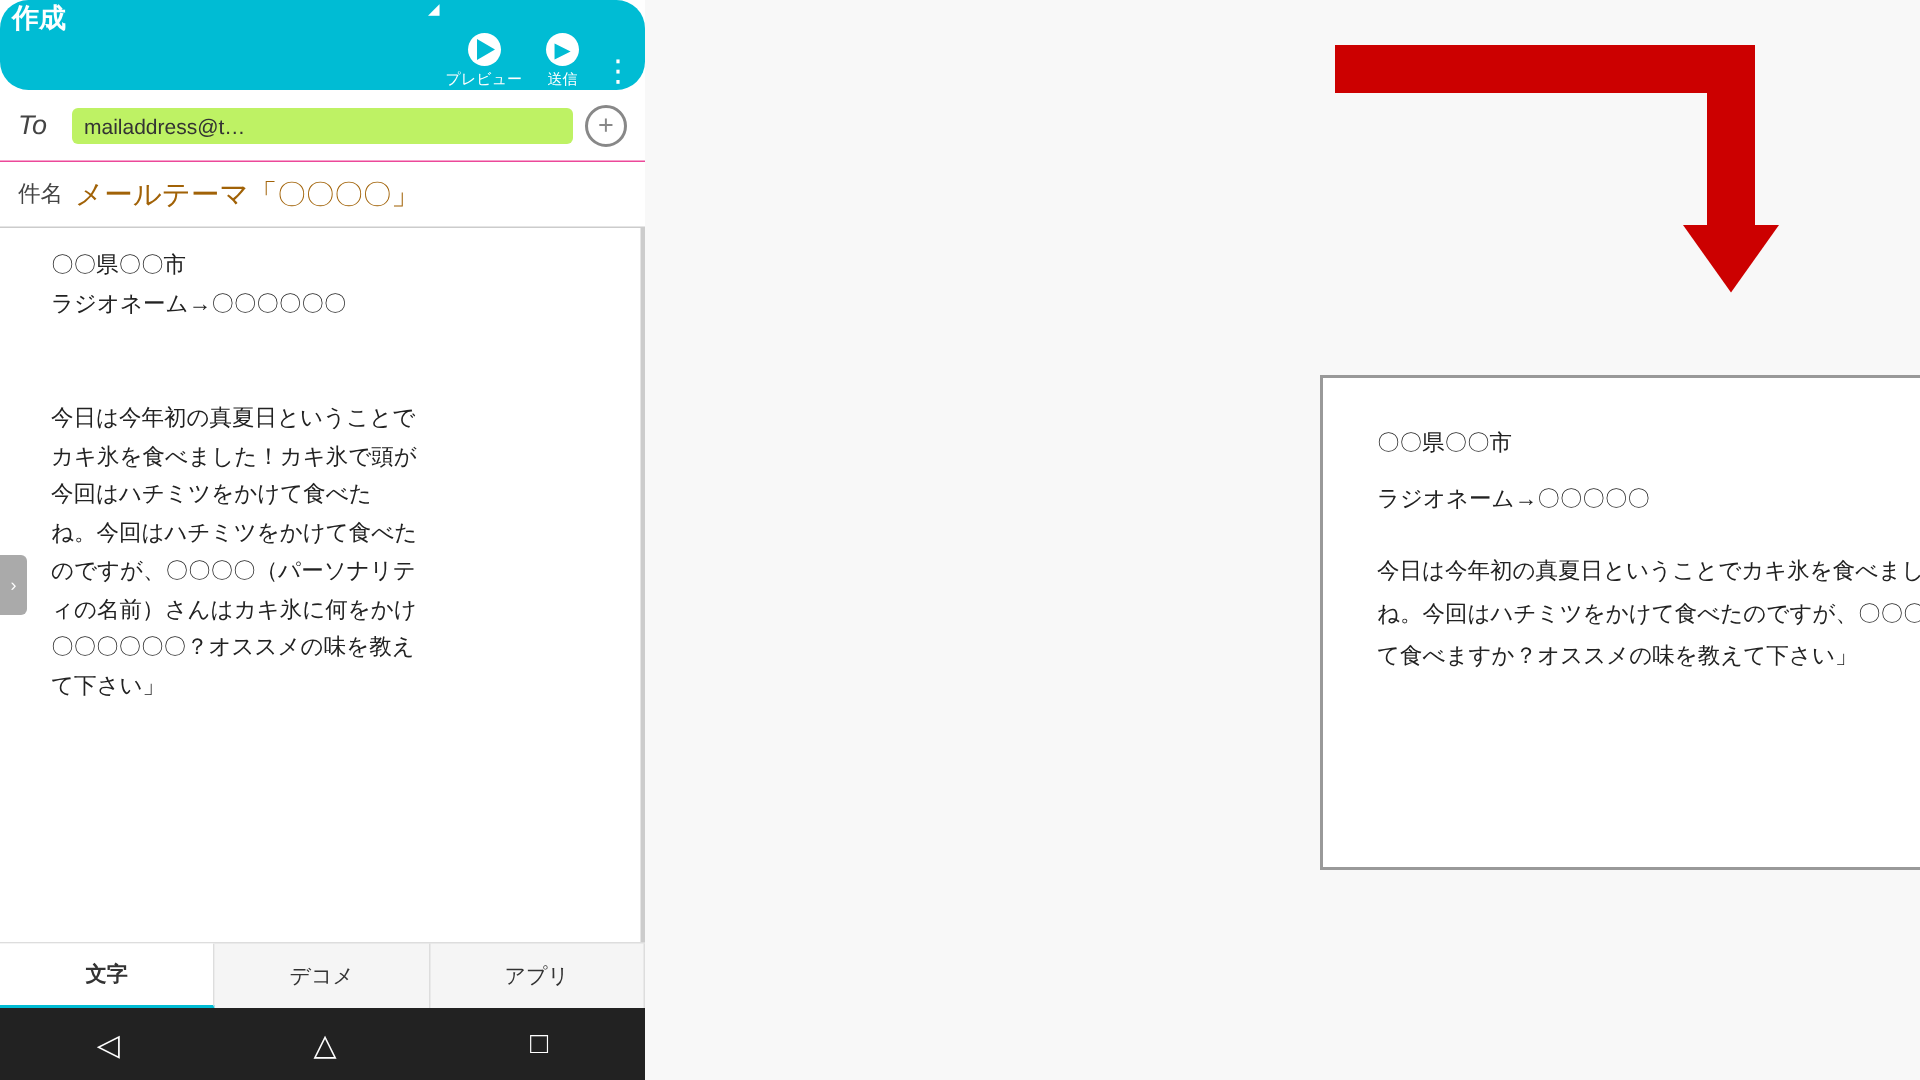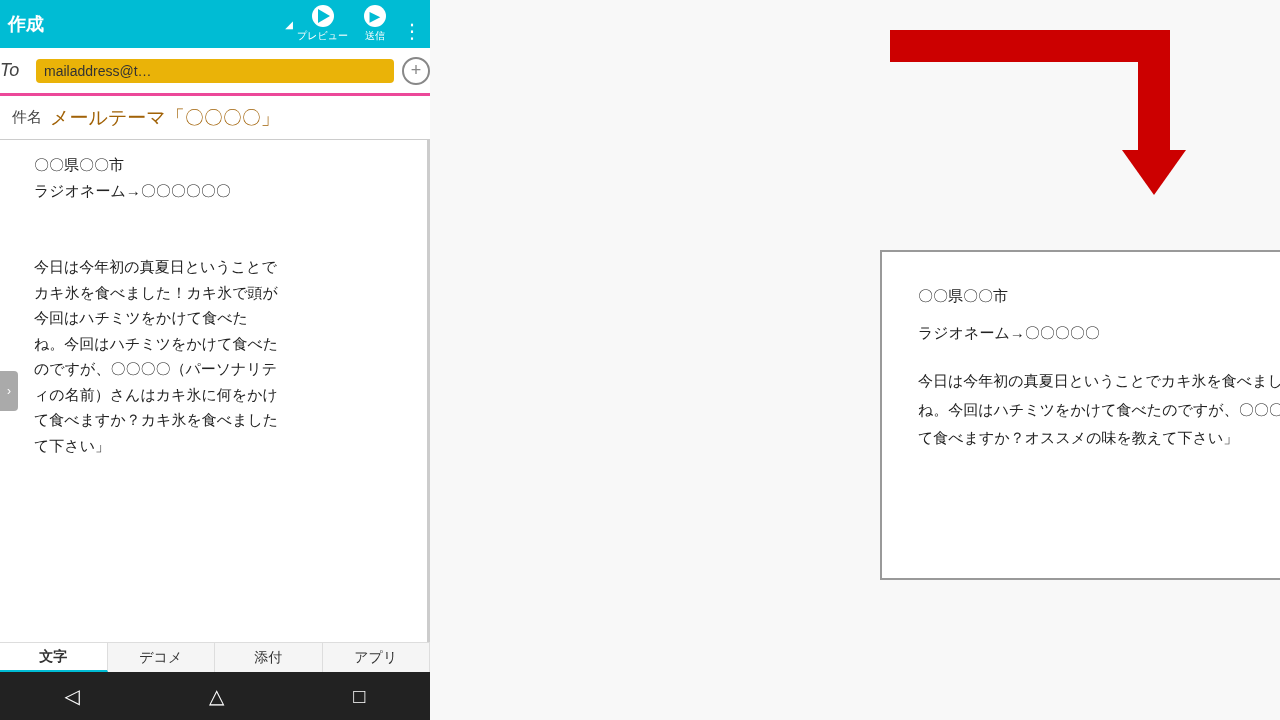--- a/index.html
+++ b/index.html
@@ -20,25 +20,25 @@
       width: 430px;
       height: 720px;
       background: #ffffff;
       display: flex;
       flex-direction: column;
     }
 
     
     .top-bar {
       background: #00bcd4;
-      height: 48px;
-      display: flex;
-      align-items: center;
+      height: 60px;
+      display: flex;
       padding: 0 8px;
       color: #ffffff;
+      border-radius: 19px;
     }
     .top-bar-title {
       font-size: 18px;
       font-weight: bold;
       flex: 1;
     }
     .top-bar-actions {
       display: flex;
       gap: 16px;
       align-items: flex-end;
@@ -77,32 +77,32 @@
     }
     .signal-icon {
       font-size: 10px;
       margin-right: 4px;
     }
 
     
     .to-row {
       display: flex;
       align-items: center;
-      border-bottom: 3px solid #ec4899;
-      padding: 8px 0;
+      border-bottom: 1px solid #ec4899;
+      padding: 8px 12px;
       min-height: 48px;
     }
     .to-label {
       font-size: 18px;
       color: #444;
       width: 36px;
       font-style: italic;
     }
     .to-address {
-      background: #eab308;
+      background: #bef264;
       border-radius: 4px;
       padding: 4px 8px;
       font-size: 14px;
       color: #333;
       flex: 1;
       margin-right: 8px;
     }
     .add-btn {
       width: 28px; height: 28px;
       border-radius: 50%;
@@ -152,21 +152,21 @@
       height: 40px;
       background: #aaa;
       border-radius: 0 4px 4px 0;
       display: flex; align-items: center; justify-content: center;
       color: #fff;
       font-size: 12px;
     }
 
     
     .tab-bar {
-      height: 30px;
+      height: 44px;
       background: #f5f5f5;
       border-top: 1px solid #ddd;
       display: flex;
     }
     .tab-item {
       flex: 1;
       display: flex; align-items: center; justify-content: center;
       font-size: 14px;
       color: #333;
       border-right: 1px solid #ddd;
@@ -277,29 +277,28 @@
       <div>〇〇県〇〇市</div>
       <div>ラジオネーム→〇〇〇〇〇〇</div>
       <div>&nbsp;</div>
       <div>&nbsp;</div>
       <div>今日は今年初の真夏日ということで</div>
       <div>カキ氷を食べました！カキ氷で頭が</div>
       <div>今回はハチミツをかけて食べた</div>
       <div>ね。今回はハチミツをかけて食べた</div>
       <div>のですが、〇〇〇〇（パーソナリテ</div>
       <div>ィの名前）さんはカキ氷に何をかけ</div>
-      <div>て食べますか？カキ氷を食べました</div>
+      <div>〇〇〇〇〇〇？オススメの味を教え</div>
       <div>て下さい」</div>
     </div>
   </div>
 
   <div class="tab-bar">
     <div class="tab-item active">文字</div>
     <div class="tab-item">デコメ</div>
-    <div class="tab-item">添付</div>
     <div class="tab-item">アプリ</div>
   </div>
 
   <div class="nav-bar">
     <div class="nav-btn">◁</div>
     <div class="nav-btn">△</div>
     <div class="nav-btn">□</div>
   </div>
 </div>
 

